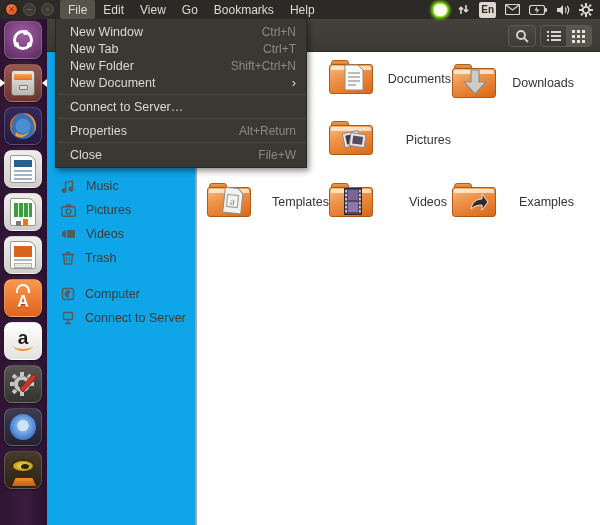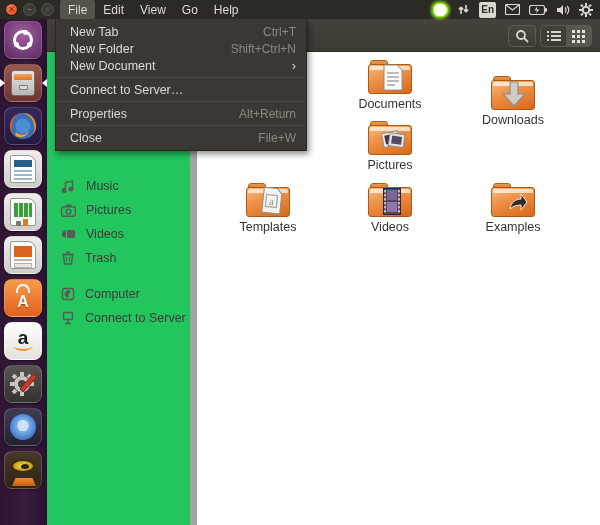--- a/index.html
+++ b/index.html
@@ -79,32 +79,32 @@
     background:linear-gradient(#45423c,#3c3934); border-bottom:1px solid #2e2c28; }
   .tb-btn { position:absolute; top:6px; height:22px; border:1px solid #5d5a52;
     border-radius:4px; background:linear-gradient(#4a4741,#3f3c36);
     display:flex; align-items:center; justify-content:center; }
   .tb-search { right:64px; width:28px; }
   .seg { position:absolute; top:6px; right:8px; width:52px; height:22px;
     border:1px solid #5d5a52; border-radius:4px; display:flex; overflow:hidden; }
   .seg > div { width:26px; display:flex; align-items:center; justify-content:center; }
   .seg .active { background:#59564e; }
   .body { position:absolute; left:0; top:33px; width:553px; height:473px; display:flex; }
-  .sidebar { width:150px; height:473px; background:#22c55e; border-right:7px solid #a3a3a3;
+  .sidebar { width:150px; height:473px; background:#0ea5e9; border-right:2px solid #a3a3a3;
     position:relative; }
   .side-list { position:absolute; left:0; top:122px; width:100%; }
   .srow { height:24px; display:flex; align-items:center; gap:10px; padding-left:14px;
     color:#3c3b38; font-size:12.5px; }
   .srow svg { flex:0 0 auto; }
   .spacer { height:12px; }
   .content { flex:1; position:relative; background:#fff; }
 
   
-  .fitem { position:absolute; width:122px; display:flex; flex-direction:column;
-    align-items:center; }
+  .fitem { position:absolute; width:122px; display:flex; flex-direction:row;
+    align-items:center;gap:36px; }
   .fname { margin-top:3px; font-size:12.5px; color:#333; }
   .folder { position:relative; width:44px; height:34px; }
   .ftab { position:absolute; top:0; left:2px; width:18px; height:6px;
     background:linear-gradient(#eb9a52,#dd7b2c); border:1px solid #b05d16;
     border-radius:3px 3px 0 0; }
   .fbody { position:absolute; top:4px; left:0; width:44px; height:30px;
     background:linear-gradient(160deg,#f6bd85 0%,#ee9248 40%,#d96718 100%);
     border:1px solid #ad5a14; border-radius:3px; }
   .fbody::before { content:""; position:absolute; top:1px; left:1px; right:1px; height:4px;
     background:rgba(255,245,230,0.75); border-radius:2px 2px 0 0; }
@@ -136,20 +136,21 @@
         </div>
       <div class="wbtn max">
           <span class="sym">▫</span>
         </div>
     </div>
     <div class="menubar">
       <div class="menu-title active">File</div>
       <div class="menu-title">Edit</div>
       <div class="menu-title">View</div>
       <div class="menu-title">Go</div>
+      <div class="menu-title">Bookmarks</div>
       <div class="menu-title">Help</div>
     </div>
     <div class="tray">
       <div class="tray-ic">
           <div class="blob"></div>
         </div>
       <div class="tray-ic">
         <svg width="13" height="13" viewBox="0 0 13 13">
             <path d="M4 11V4M4 4L2 6.5M4 4l2 2.5" stroke="#dcd8d0" stroke-width="1.6" fill="none"></path>
             <path d="M9 2v7m0 0l-2-2.5M9 9l2-2.5" stroke="#dcd8d0" stroke-width="1.6" fill="none"></path>
@@ -379,21 +380,21 @@
             <svg class="emblem" style="left:14px; top:4px" width="22" height="28" viewBox="0 0 22 28">
                 <path d="M2 1h13l5 5v20H2z" fill="#fbfbfa" stroke="#8f8d88"></path>
                 <g stroke="#a9a7a2" stroke-width="1.4">
                   <path d="M5 9h12M5 13h12M5 17h12M5 21h8"></path>
                 </g>
               </svg>
           </div>
           <div class="fname">Documents</div>
         </div>
 
-        <div class="fitem" style="left:255px; top:24px">
+        <div class="fitem" style="left:255px; top:12px">
           <div class="folder">
               <div class="ftab"></div>
               <div class="fbody"></div>
             <svg class="emblem" style="left:11px; top:5px" width="24" height="26" viewBox="0 0 24 26">
                 <path d="M8 1h8v12h7L12 25 1 13h7z" fill="#cfccc8" stroke="#8f8d88" stroke-width="1.2"></path>
               </svg>
           </div>
           <div class="fname">Downloads</div>
         </div>
 
@@ -467,20 +468,24 @@
               </svg>
           </div>
           <div class="fname">Examples</div>
         </div>
 
       </div>
     </div>
 
     <div class="dropdown">
       <div class="mrow">
+        <span>New Window</span>
+        <span class="sc">Ctrl+N</span>
+      </div>
+      <div class="mrow">
         <span>New Tab</span>
         <span class="sc">Ctrl+T</span>
       </div>
       <div class="mrow">
         <span>New Folder</span>
         <span class="sc">Shift+Ctrl+N</span>
       </div>
       <div class="mrow">
         <span>New Document</span>
         <span class="sub">›</span>

